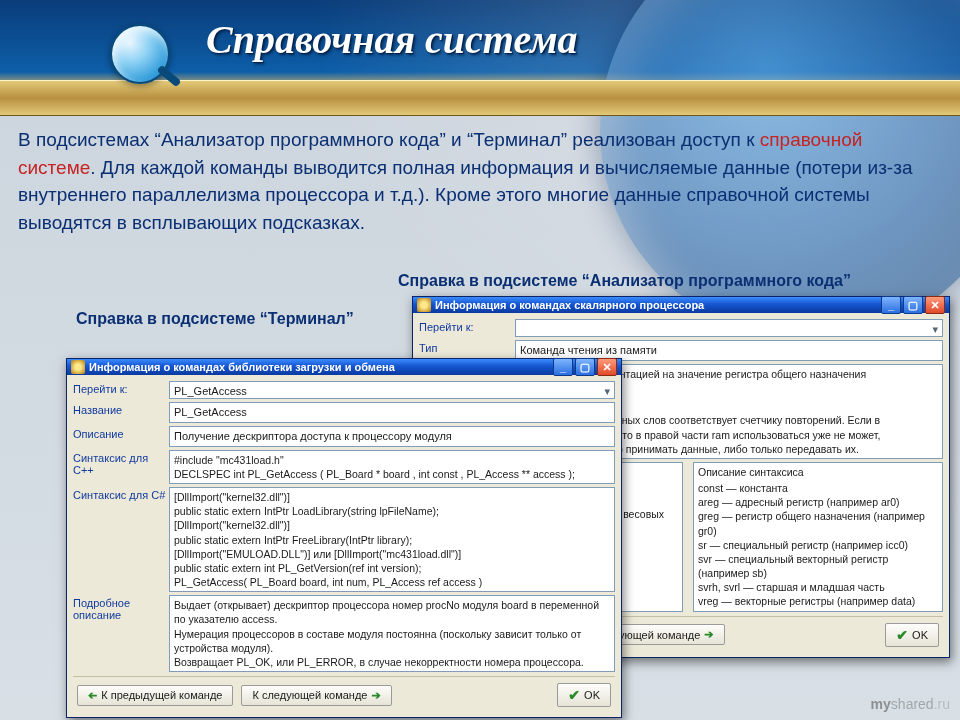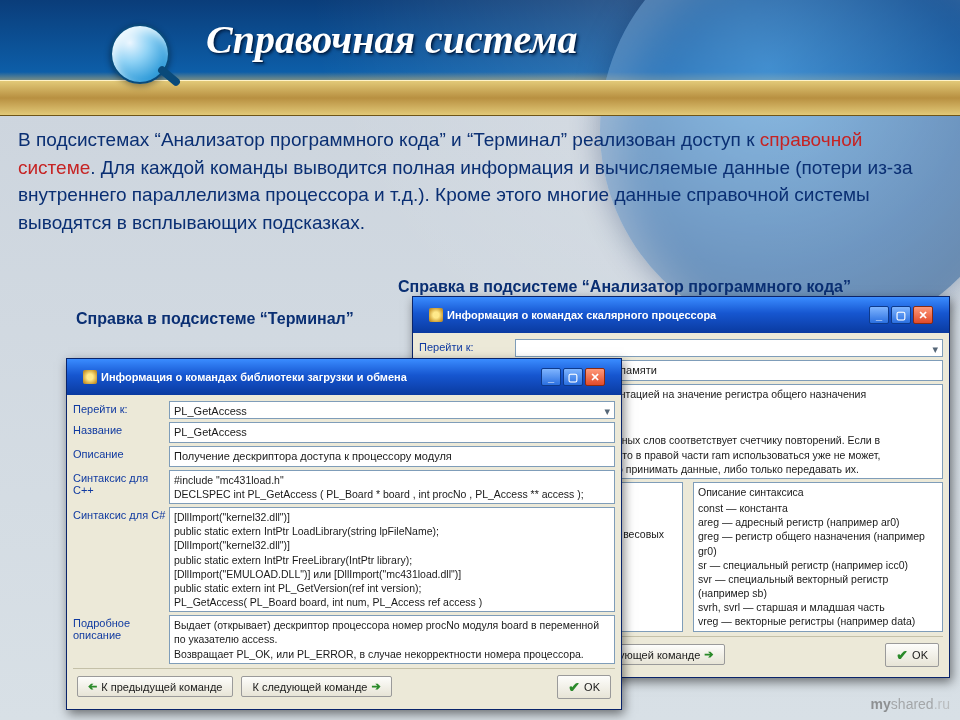--- a/index.html
+++ b/index.html
@@ -16,31 +16,31 @@
   .lens{position:absolute;left:110px;top:24px;width:60px;height:60px;border-radius:50%;
         background:radial-gradient(circle at 32% 30%,#eaf6ff 0%,#8fd2f5 35%,#2f9bd9 75%,#0b5c93 100%);
         box-shadow:0 2px 6px rgba(0,0,0,.4),inset 4px 6px 10px rgba(255,255,255,.8);border:2px solid #0a4a7a;}
   .lens::after{content:"";position:absolute;left:44px;top:46px;width:26px;height:8px;background:#0a4a7a;
                transform:rotate(40deg);border-radius:4px;}
   h1.title{position:absolute;left:206px;top:16px;color:#fff;font-size:40px;font-weight:bold;font-style:italic;
            font-family:"Times New Roman",serif;text-shadow:2px 2px 3px #03244d,1px 1px 0 #03244d;}
   .para{position:absolute;left:18px;top:126px;width:924px;font-size:19px;line-height:1.45;color:#0a2f73;}
   .para .hl{color:#c62323;}
   .cap{position:absolute;font-size:16px;font-weight:bold;color:#0a2f73;}
-  .cap1{left:398px;top:278px;}
+  .cap1{left:398px;top:272px;}
   .cap2{left:76px;top:310px;}
   .watermark{position:absolute;right:10px;bottom:8px;font-size:14px;color:#888;opacity:.65;
              font-family:Arial,sans-serif;padding-left:12px;}
   .watermark b{color:#666;}
 
   
   .win{position:absolute;background:#ece9d8;border:1px solid #0a246a;box-shadow:2px 4px 10px rgba(0,0,0,.5);
        font-size:11px;color:#1a1a1a;}
-  .titlebar{height:36px;background:linear-gradient(180deg,#3a8cff 0%,#1656d0 45%,#0a3aa0 100%);
-            display:flex;align-items:center;padding:0 16px;color:#fff;font-weight:bold;}
+  .titlebar{height:16px;background:linear-gradient(180deg,#3a8cff 0%,#1656d0 45%,#0a3aa0 100%);
+            display:flex;align-items:center;padding:0 4px;color:#fff;font-weight:bold;}
   .titlebar .icon{width:14px;height:14px;margin-right:4px;display:inline-block;
                   background:radial-gradient(circle,#ffe98a 30%,#c8952a 80%);border-radius:2px;}
   .tb-space{flex:1;}
   .wbtn{width:20px;height:18px;margin-left:2px;border:1px solid #0e3a8b;border-radius:2px;
         background:linear-gradient(180deg,#7fb5ff 0%,#2a6fe0 100%);display:flex;align-items:center;justify-content:center;}
   .wbtn.cls{background:linear-gradient(180deg,#ff9a7a 0%,#e04a2a 100%);border-color:#8a2a10;}
   .wbody{padding:6px 6px 4px 6px;}
   .row{display:flex;margin-bottom:3px;align-items:flex-start;}
   .lbl{color:#103aa0;width:96px;flex:none;padding-top:2px;font-size:11px;}
   .val{flex:1;}
@@ -173,39 +173,40 @@
       <div class="val tbox">PL_GetAccess</div>
     </div>
     <div class="row">
       <div class="lbl">Описание</div>
       <div class="val tbox">Получение дескриптора доступа к процессору модуля</div>
     </div>
     <div class="row">
       <div class="lbl">Синтаксис для С++</div>
       <div class="val tbox small">
         <div>#include "mc431load.h"</div>
-        <div>DECLSPEC int PL_GetAccess ( PL_Board * board , int procNo , PL_Access ** access );</div>
+        <div>DECLSPEC int PL_GetAccess ( PL_Board * board , int const , PL_Access ** access );</div>
       </div>
     </div>
     <div class="row">
       <div class="lbl">Синтаксис для С#</div>
       <div class="val tbox small">
         <div>[DllImport("kernel32.dll")]</div>
         <div>public static extern IntPtr LoadLibrary(string lpFileName);</div>
         <div>[DllImport("kernel32.dll")]</div>
         <div>public static extern IntPtr FreeLibrary(IntPtr library);</div>
         <div>[DllImport("EMULOAD.DLL")] или [DllImport("mc431load.dll")]</div>
         <div>public static extern int PL_GetVersion(ref int version);</div>
         <div>PL_GetAccess( PL_Board board, int num, PL_Access ref access )</div>
       </div>
     </div>
     <div class="row">
       <div class="lbl">Подробное описание</div>
       <div class="val tbox small">
         <div>Выдает (открывает) дескриптор процессора номер procNo модуля board в переменной по указателю access.</div>
+        <div>Нумерация процессоров в составе модуля постоянна (поскольку зависит только от устройства модуля).</div>
         <div>Возвращает PL_OK, или PL_ERROR, в случае некорректности номера процессора.</div>
       </div>
     </div>
     <div class="navrow left-too">
       <div style="display:flex;gap:8px;">
         <span class="btn">
             <span class="arrow" style="transform:scaleX(-1);display:inline-block">➔</span>
             <span>К предыдущей команде</span>
           </span>
         <span class="btn">

